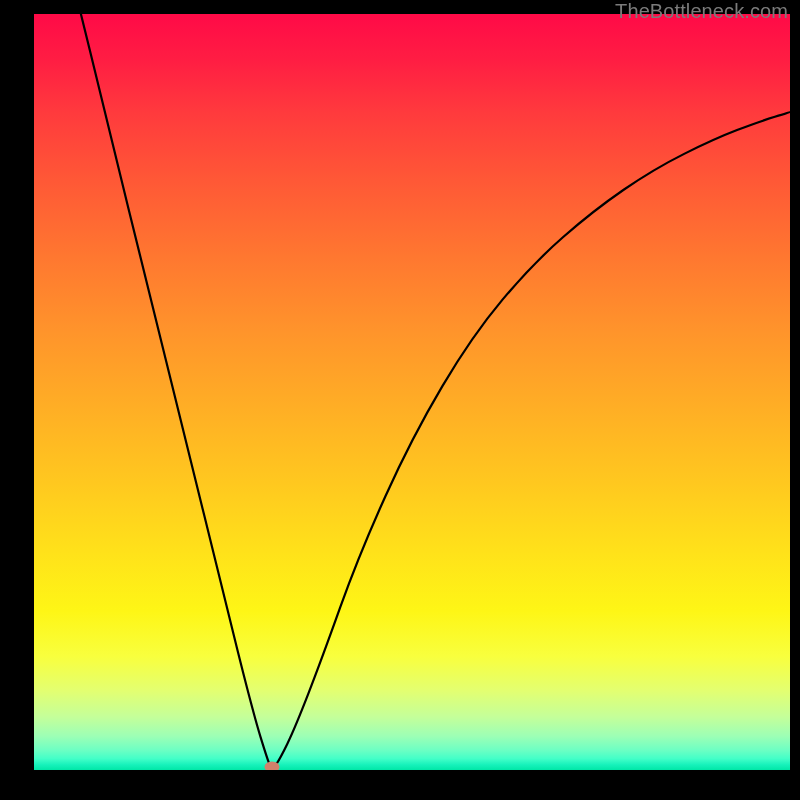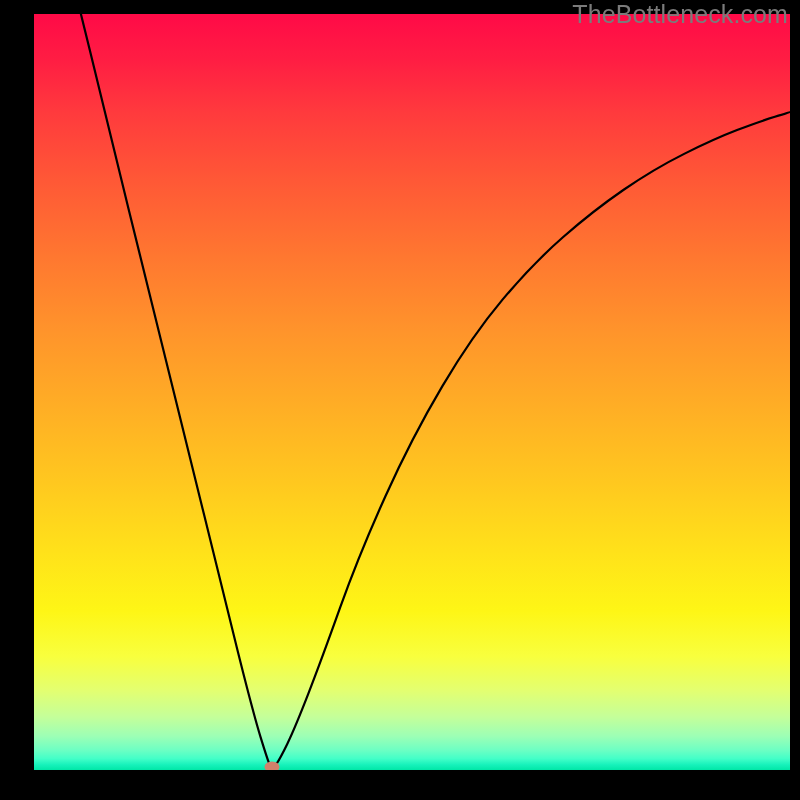--- a/index.html
+++ b/index.html
@@ -67,21 +67,21 @@
     height: 11px;
     border-radius: 50%;
     background: #d0816b;
     transform: translate(-50%, -50%);
   }
   .watermark {
     position: absolute;
     top: 0px;
     right: 12px;
     color: #7b7b7b;
-    font-size: 25px;
+    font-size: 20px;
     font-weight: 500;
     letter-spacing: 0.1px;
   }
 </style>
 </head>
 <body>
 
 <div class="frame">
 
   <div class="plot">

